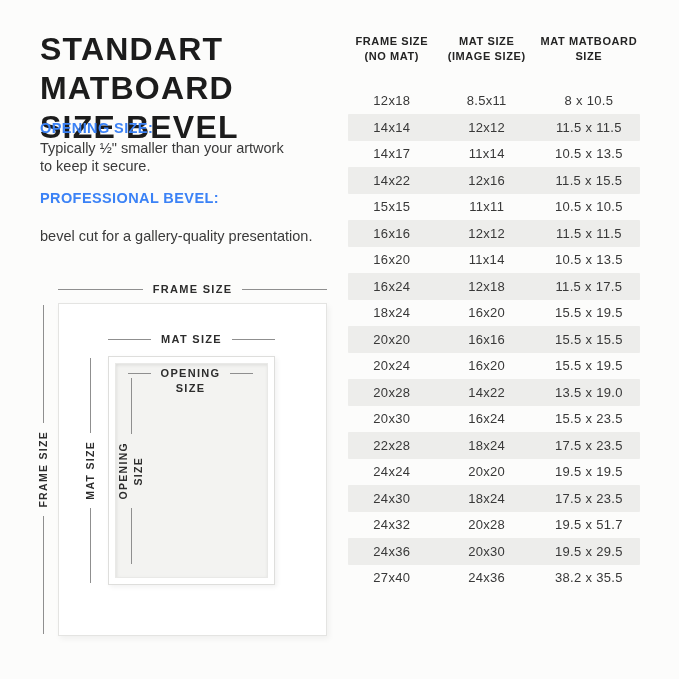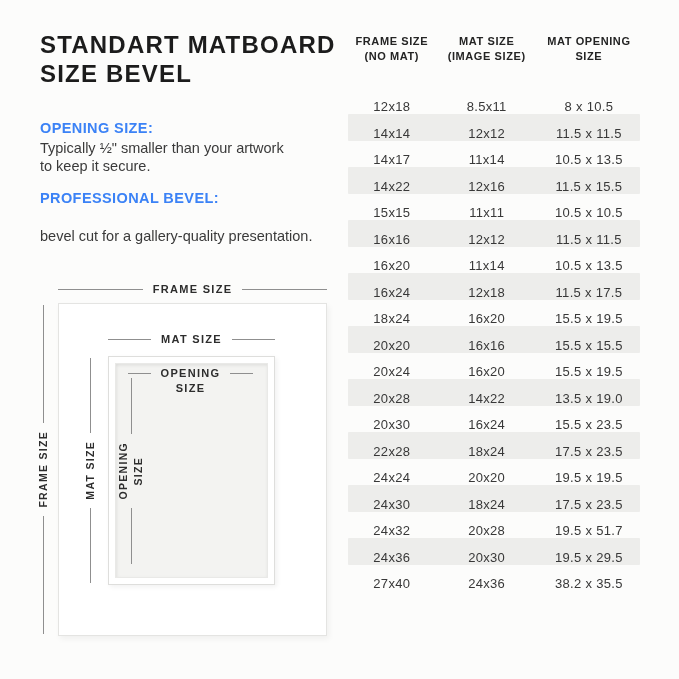--- a/index.html
+++ b/index.html
@@ -6,21 +6,21 @@
   .canvas {
     position:relative; width:679px; height:679px;
     background:#fcfcfb; overflow:hidden;
     font-family:"Liberation Sans", sans-serif;
     color:#1d1d1d;
   }
 
   
   .page-title {
     position:absolute; left:40px; top:30px; width:310px;
-    font-size:24px; font-weight:bold; letter-spacing:1.2px;
+    font-size:32px; font-weight:bold; letter-spacing:1.2px;
     line-height:1.22; color:#1c1c1c;
   }
   .section { position:absolute; left:40px; width:310px; }
   .section-1 { top:120px; }
   .section-2 { top:190px; }
   .section h3 {
     margin:0 0 3px 0; font-size:14.5px; font-weight:bold;
     letter-spacing:0.4px; color:#3b82f6;
   }
   .section p { margin:0; font-size:14.5px; line-height:1.25; color:#3a3a3a; }
@@ -73,21 +73,21 @@
   
   .size-table { position:absolute; left:348px; top:34px; width:292px; }
   .thead { display:flex; }
   .th {
     font-size:11px; font-weight:bold; letter-spacing:0.6px; color:#242424;
     text-align:center; line-height:1.35;
   }
   .th span { display:block; }
   .c1 { width:30%; } .c2 { width:35%; } .c3 { width:35%; }
   .tbody { margin-top:24px; }
-  .trow { display:flex; align-items:flex-end; height:26.5px; border-radius:1px; }
+  .trow { display:flex; align-items:center; height:26.5px; border-radius:1px; }
   .trow:nth-child(even) { background:#ededeb; }
   .cell {
     font-size:13px; color:#383838; letter-spacing:0.3px; text-align:center;
   }
 </style>
 </head>
 <body>
 
 <div class="canvas">
 
@@ -149,21 +149,21 @@
     <div class="thead">
       <div class="th c1">
         <span>FRAME SIZE</span>
         <span>(NO MAT)</span>
       </div>
       <div class="th c2">
         <span>MAT SIZE</span>
         <span>(IMAGE SIZE)</span>
       </div>
       <div class="th c3">
-        <span>MAT OPENING</span>
+        <span>MAT MATBOARD</span>
         <span>SIZE</span>
       </div>
     </div>
     <div class="tbody">
   <div class="trow">
     <div class="cell c1">12x18</div>
     <div class="cell c2">8.5x11</div>
     <div class="cell c3">8 x 10.5</div>
   </div>
 

